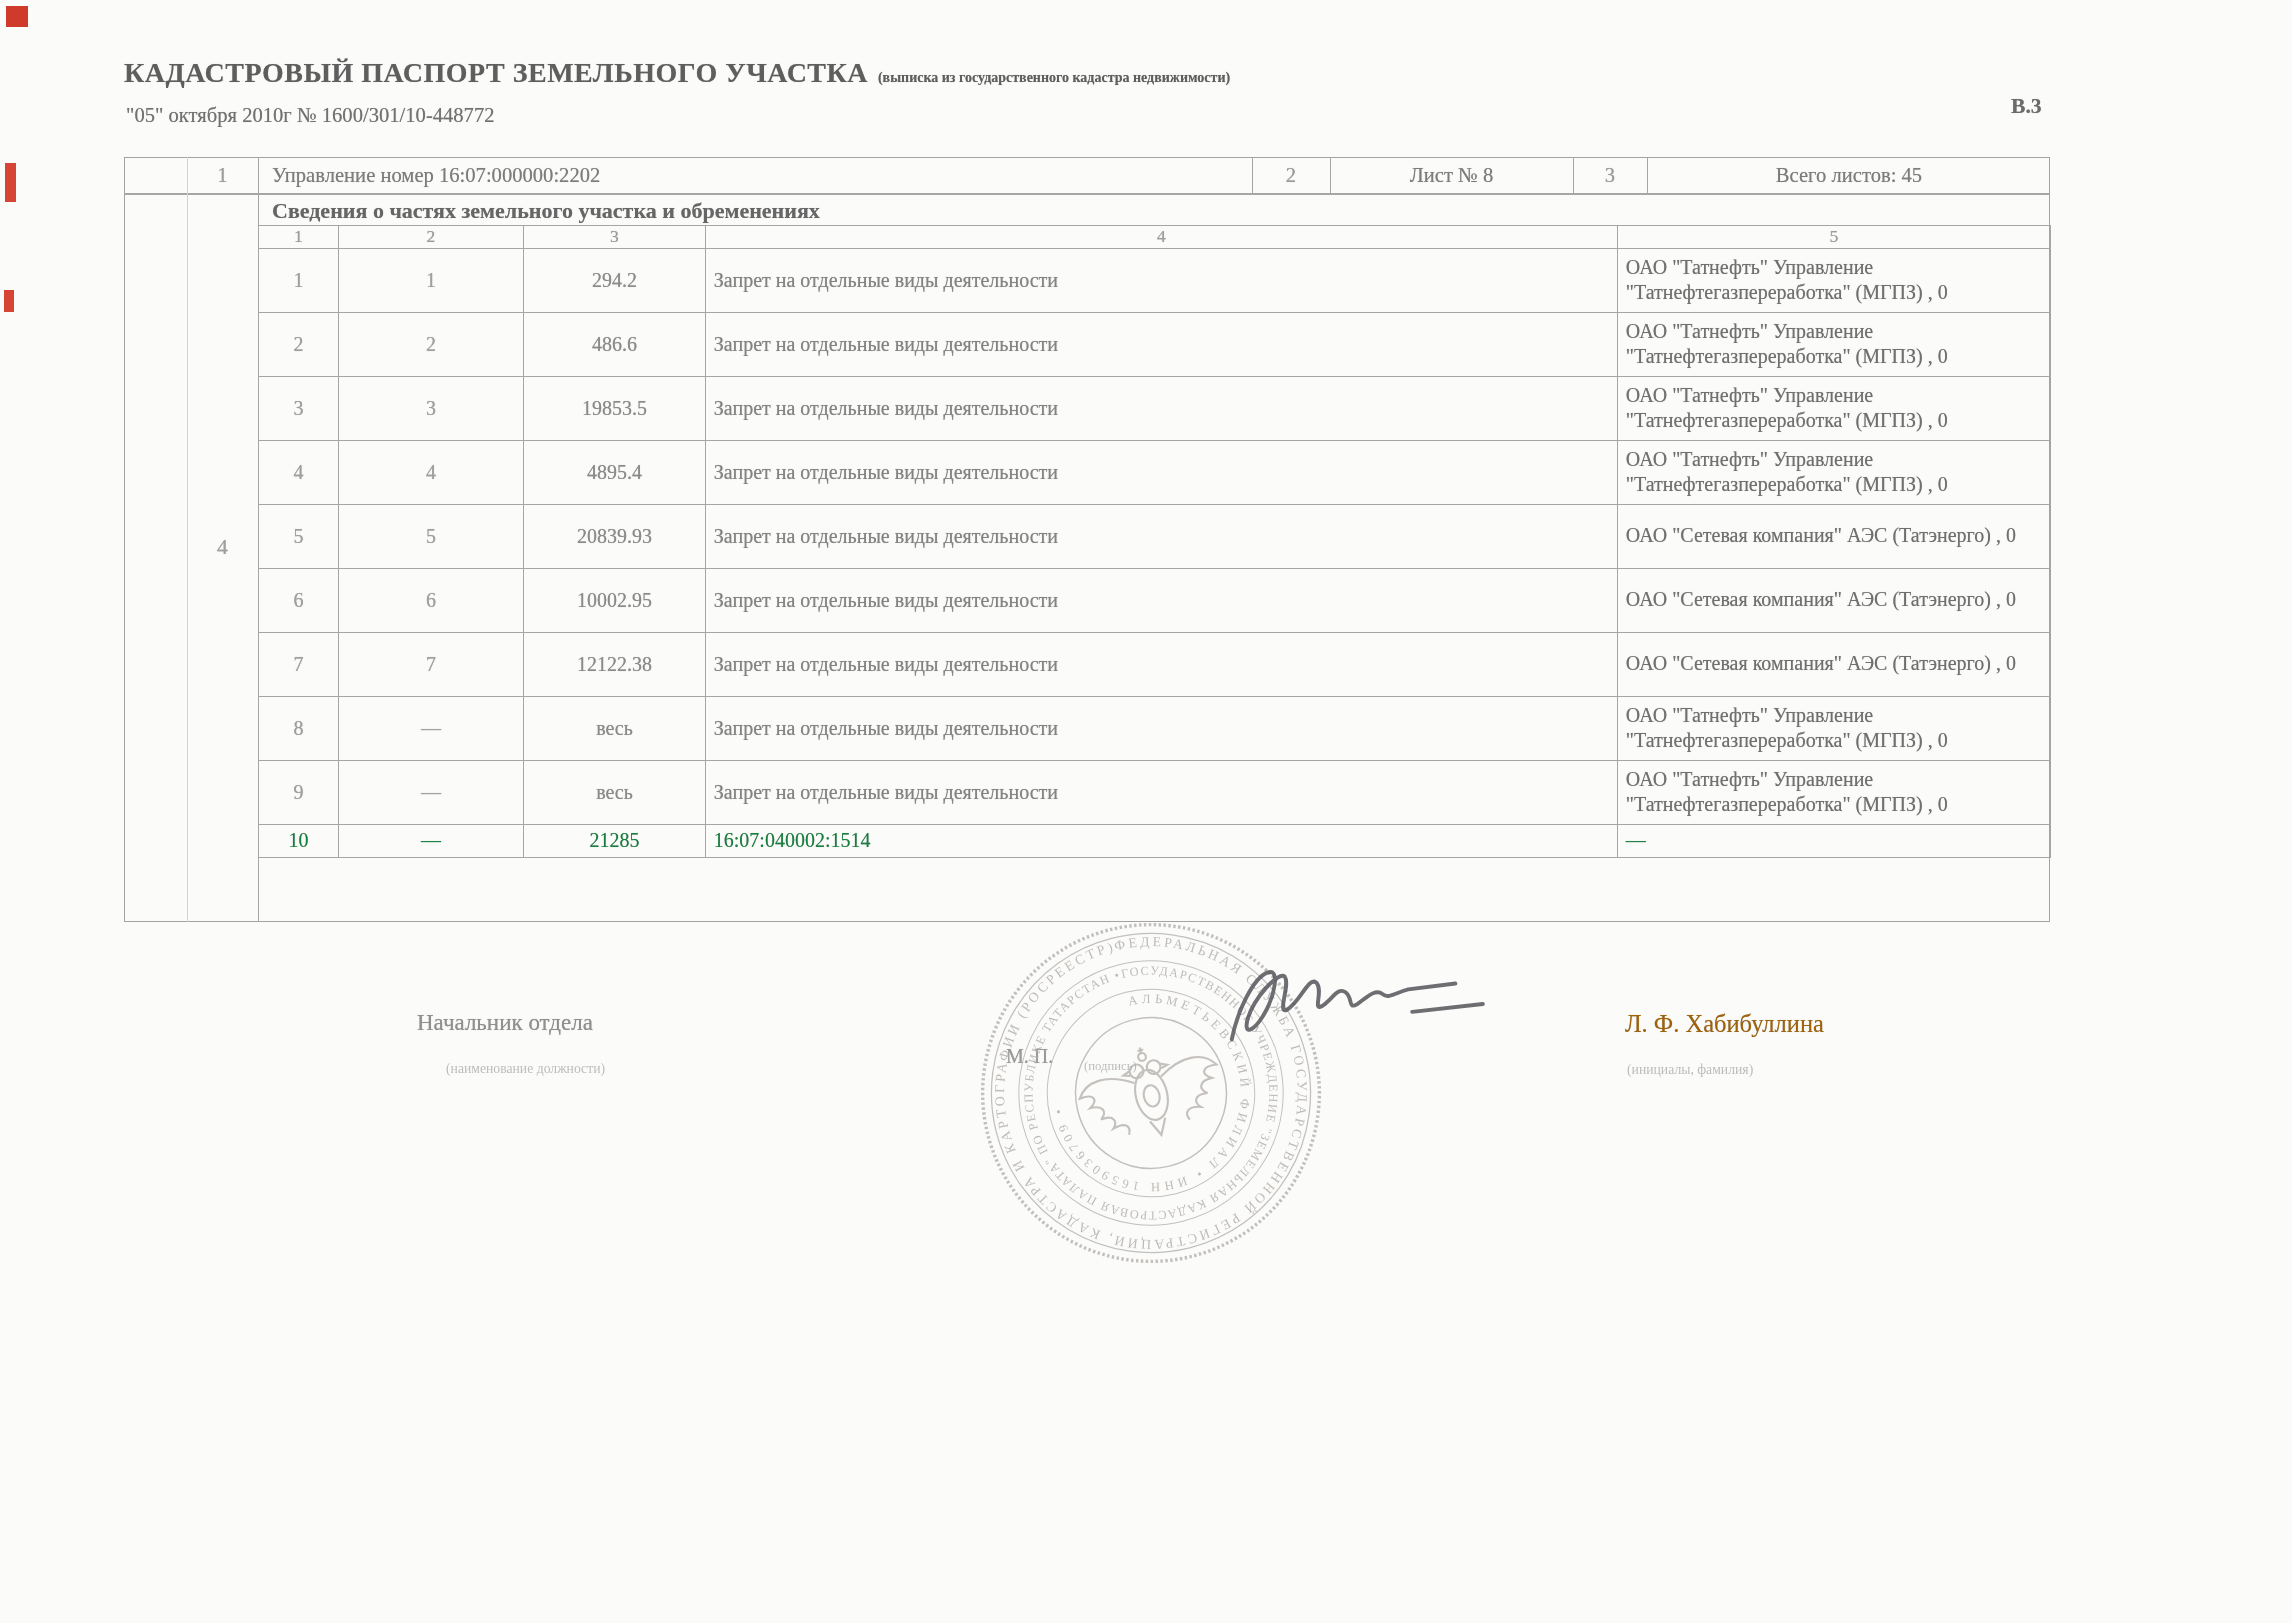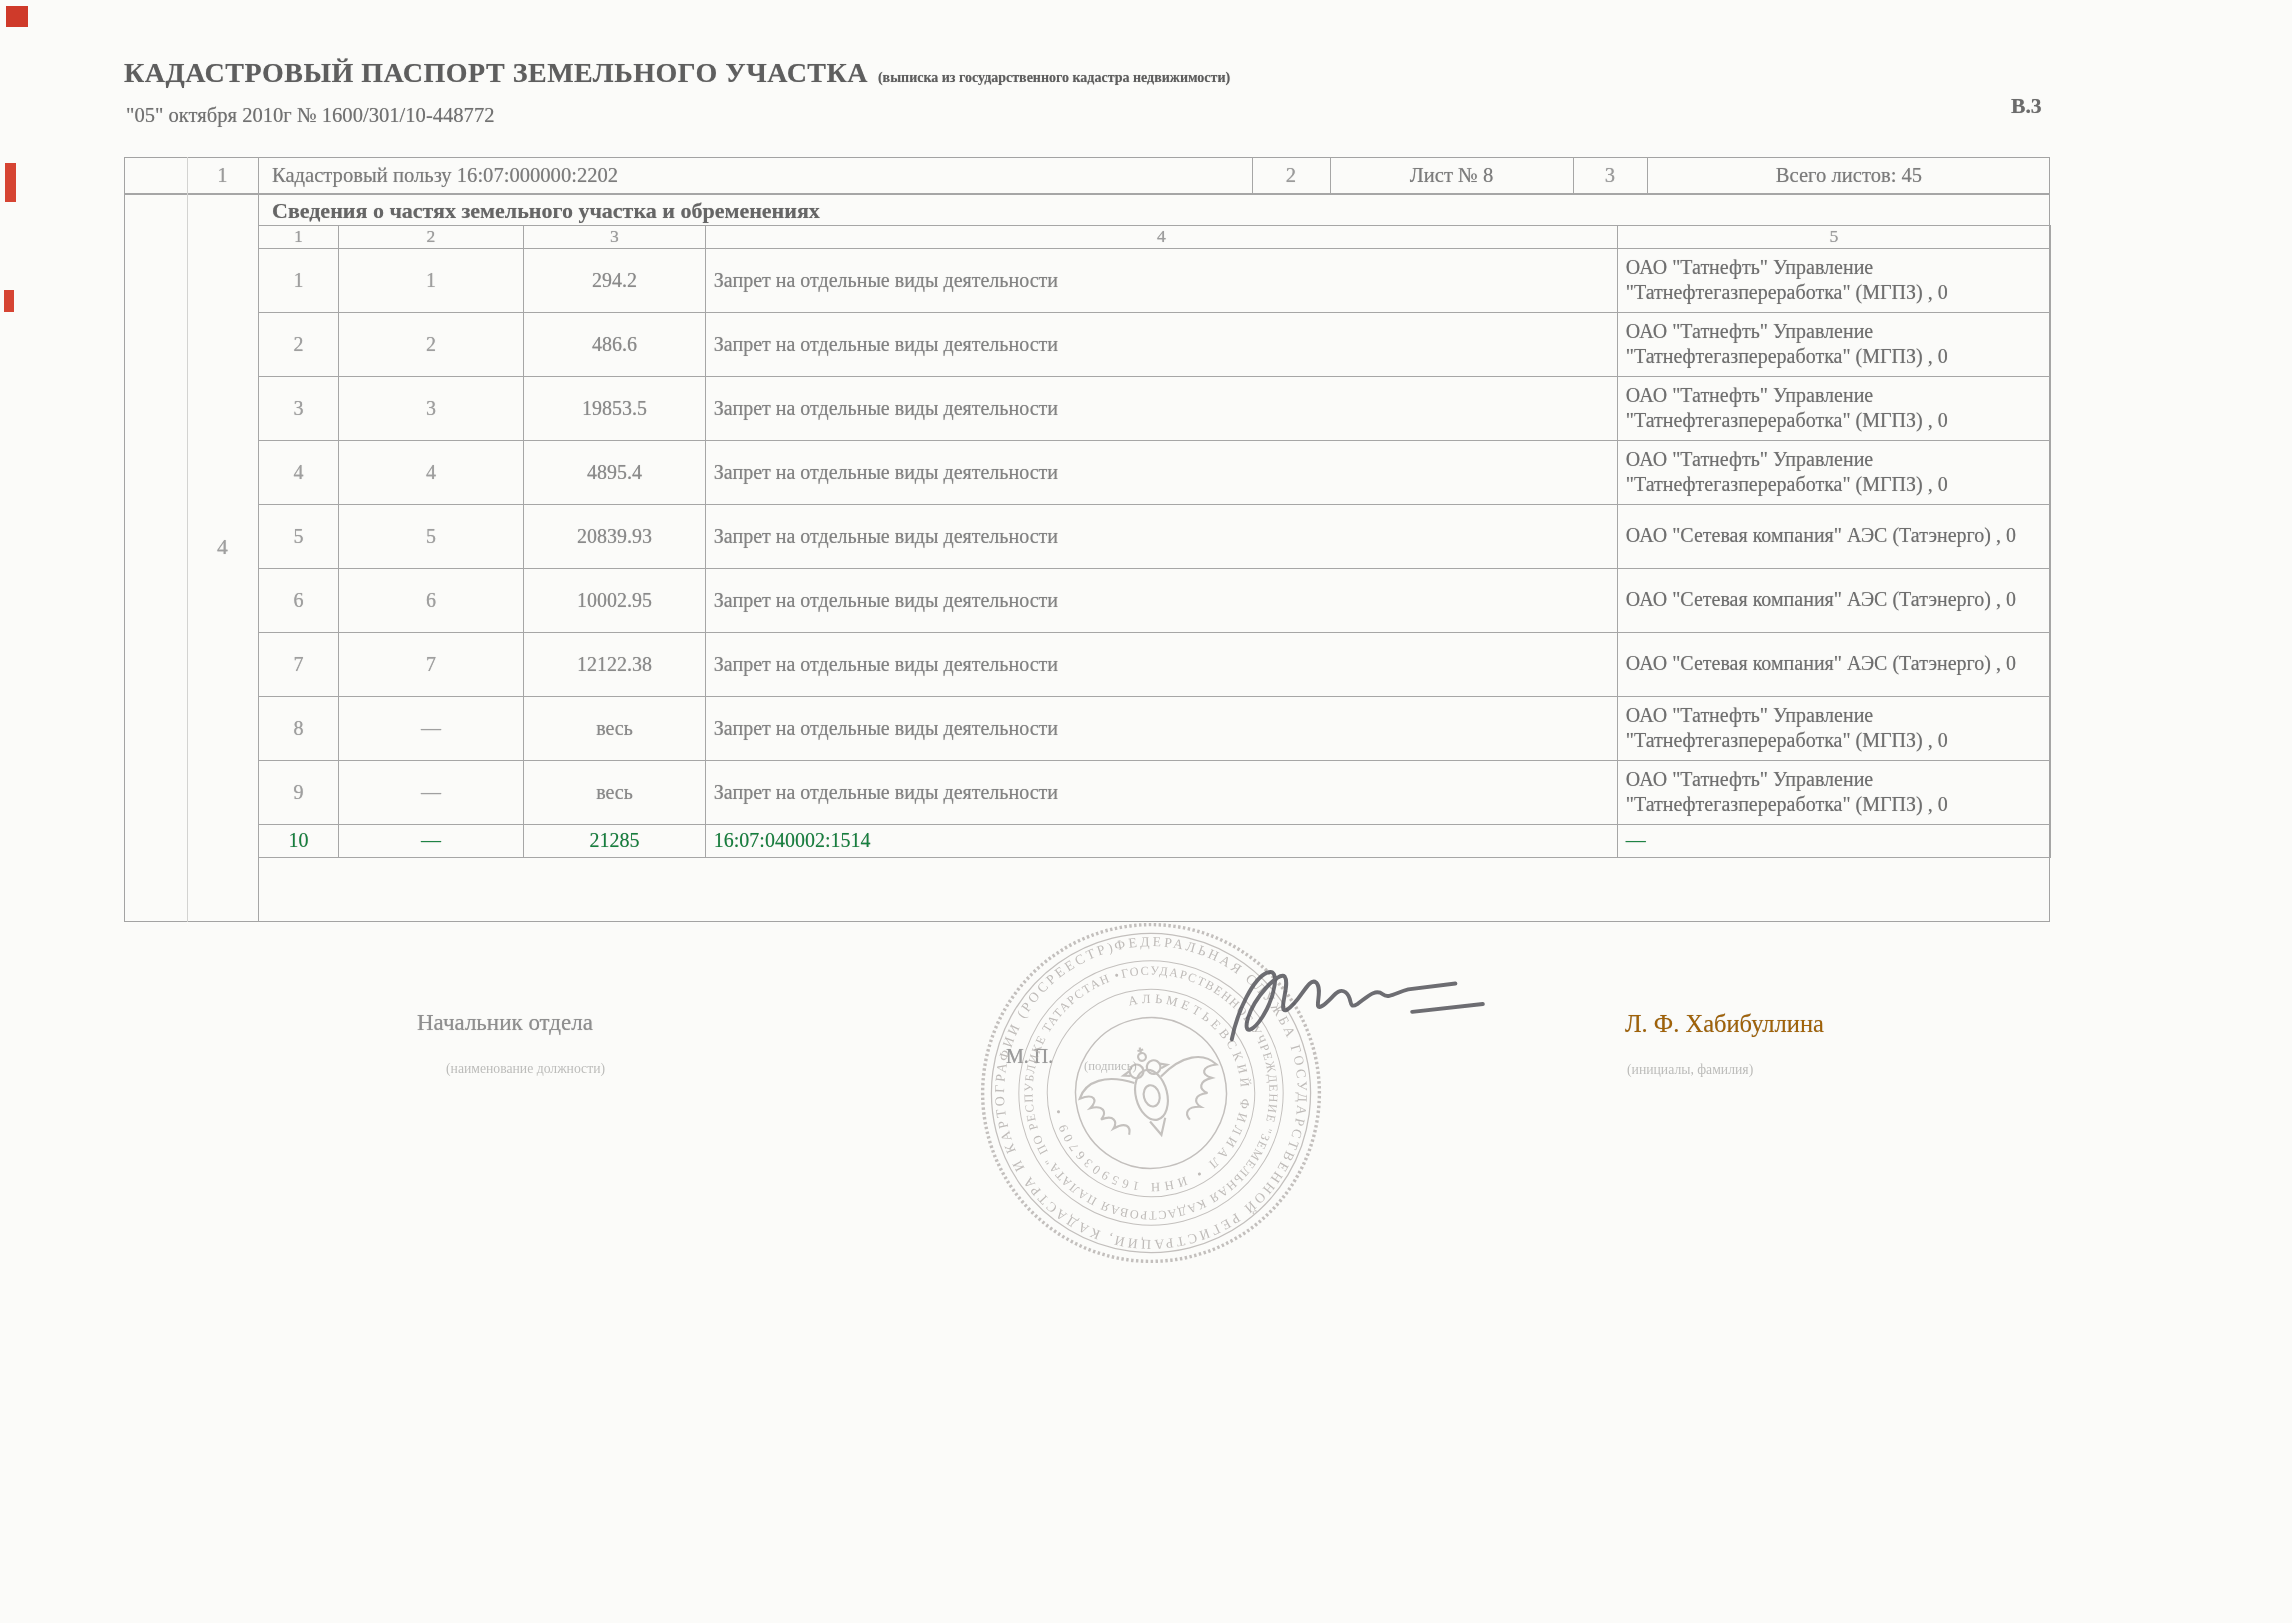--- a/index.html
+++ b/index.html
@@ -95,21 +95,21 @@
   <div class="gline faint" style="left:187px; top:157px; width:1px; height:765px;"></div>
 
   <div class="gline" style="left:258px; top:157px; width:1.4px; height:765px;"></div>
 
   <div class="gline" style="left:1252px; top:157px; width:1.4px; height:36px;"></div>
   <div class="gline" style="left:1330px; top:157px; width:1.4px; height:36px;"></div>
   <div class="gline" style="left:1573px; top:157px; width:1.4px; height:36px;"></div>
   <div class="gline" style="left:1647px; top:157px; width:1.4px; height:36px;"></div>
 
   <div class="cell-text cell-center cell-num scan" style="left:187px; top:157px; width:71px; height:36px;">1</div>
-  <div class="cell-text scan" style="left:272px; top:157px; width:970px; height:36px;">Кадастровый пользу 16:07:000000:2202</div>
+  <div class="cell-text scan" style="left:272px; top:157px; width:970px; height:36px;">Управление номер 16:07:000000:2202</div>
   <div class="cell-text cell-center cell-num scan" style="left:1252px; top:157px; width:78px; height:36px;">2</div>
   <div class="cell-text cell-center scan" style="left:1330px; top:157px; width:243px; height:36px;">Лист № 8</div>
   <div class="cell-text cell-center cell-num scan" style="left:1573px; top:157px; width:74px; height:36px;">3</div>
   <div class="cell-text cell-center scan" style="left:1647px; top:157px; width:404px; height:36px;">Всего листов: 45</div>
 
   <div class="section-number scan">4</div>
   <div class="section-title scan">Сведения о частях земельного участка и обременениях</div>
 
   <table class="parts scan">
     <colgroup>

